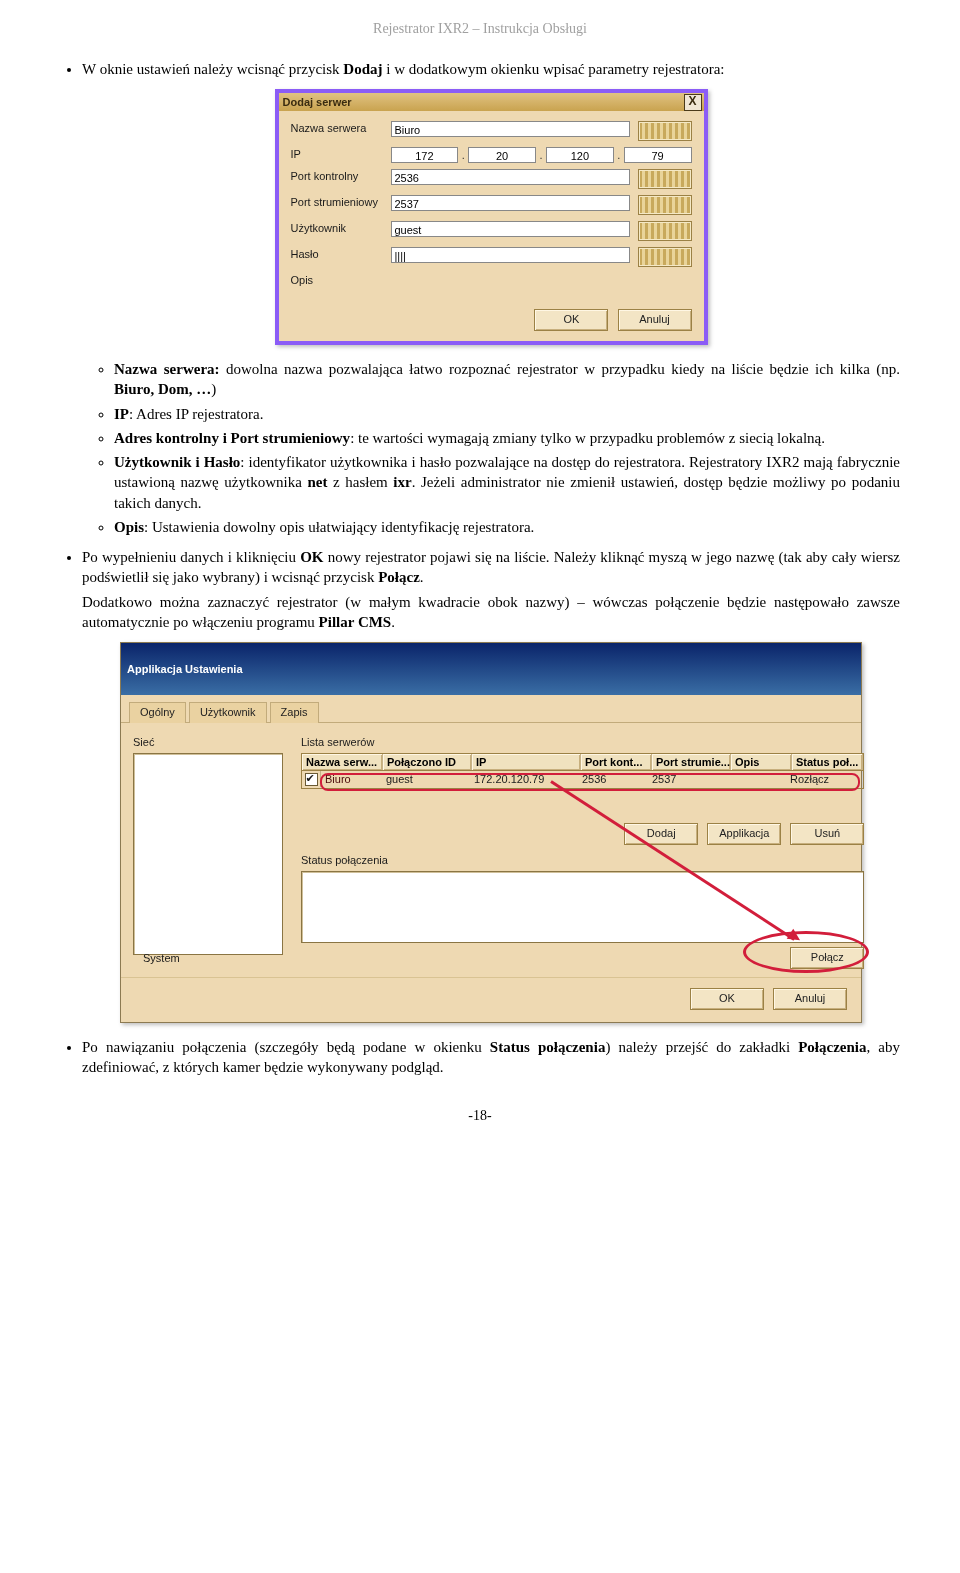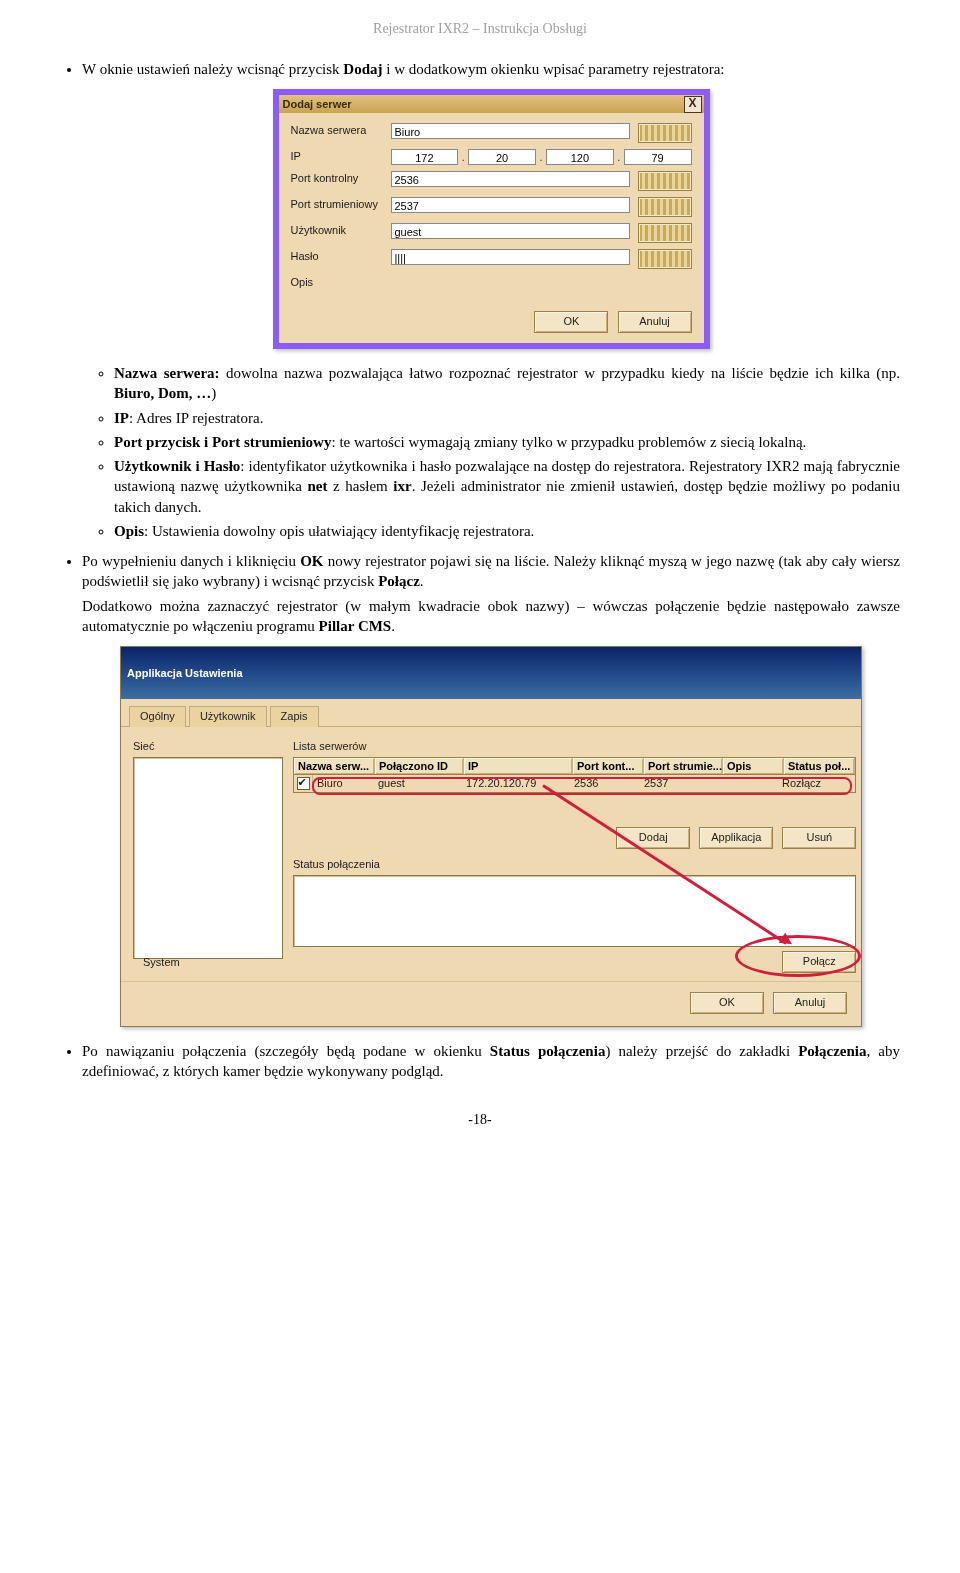--- a/index.html
+++ b/index.html
@@ -47,21 +47,21 @@
     color: #000;
     font-size: 14px;
     margin-top: 30px;
   }
 
   
   .win1 {
     display: inline-block;
     width: 425px;
     background: #eed9b2;
-    border: 6px solid #8b5cf6;
+    border: 4px solid #8b5cf6;
     box-shadow: 2px 2px 4px rgba(0,0,0,0.25);
     font-family: Tahoma, Arial, sans-serif;
     font-size: 11px;
     text-align: left;
   }
   .win1 .titlebar {
     background: linear-gradient(#e0c282,#c9a34f);
     color: #3a2c10;
     font-weight: bold;
     height: 18px;
@@ -178,21 +178,21 @@
     border-bottom: none;
     background: #ead2a1;
     font-size: 11px;
     color: #222;
     position: relative;
     top: 1px;
   }
   .win2 .panel {
     padding: 12px 12px 8px 12px;
     display: flex;
-    gap: 10px;
+    gap: 18px;
   }
   .panel .leftcol {
     flex: 0 0 150px;
   }
   .leftcol .grlbl { color:#1a1a1a; margin-bottom:3px; }
   .leftcol .listbox {
     background:#fff;
     border: 1px solid #8a7544;
     height: 200px;
     box-shadow: inset 1px 1px 0 #d0c09a;
@@ -357,21 +357,21 @@
         <div class="btnrow">
           <span class="dlgbtn">OK</span>
           <span class="dlgbtn">Anuluj</span>
         </div>
       </div>
     </div>
 
     <ul class="sub-bullets">
       <li><span class="b">Nazwa serwera:</span><span> dowolna nazwa pozwalająca łatwo rozpoznać rejestrator w przypadku kiedy na liście będzie ich kilka (np. </span><span class="b">Biuro, Dom, …</span><span>)</span></li>
       <li><span class="b">IP</span><span>: Adres IP rejestratora.</span></li>
-      <li><span class="b">Port przycisk i Port strumieniowy</span><span>: te wartości wymagają zmiany tylko w przypadku problemów z siecią lokalną.</span></li>
+      <li><span class="b">Adres kontrolny i Port strumieniowy</span><span>: te wartości wymagają zmiany tylko w przypadku problemów z siecią lokalną.</span></li>
       <li><span class="b">Użytkownik i Hasło</span><span>: identyfikator użytkownika i hasło pozwalające na dostęp do rejestratora. Rejestratory IXR2 mają fabrycznie ustawioną nazwę użytkownika </span><span class="b">net</span><span> z hasłem </span><span class="b">ixr</span><span>. Jeżeli administrator nie zmienił ustawień, dostęp będzie możliwy po podaniu takich danych.</span></li>
       <li><span class="b">Opis</span><span>: Ustawienia dowolny opis ułatwiający identyfikację rejestratora.</span></li>
     </ul>
   </li>
 
   <li>
     <span>Po wypełnieniu danych i kliknięciu </span><span class="b">OK</span><span> nowy rejestrator pojawi się na liście. Należy kliknąć myszą w jego nazwę (tak aby cały wiersz podświetlił się jako wybrany) i wcisnąć przycisk </span><span class="b">Połącz</span><span>.</span>
     <div style="margin-top:4px">
       <span>Dodatkowo można zaznaczyć rejestrator (w małym kwadracie obok nazwy) – wówczas połączenie będzie następowało zawsze automatycznie po włączeniu programu </span><span class="b">Pillar CMS</span><span>.</span>
     </div>

